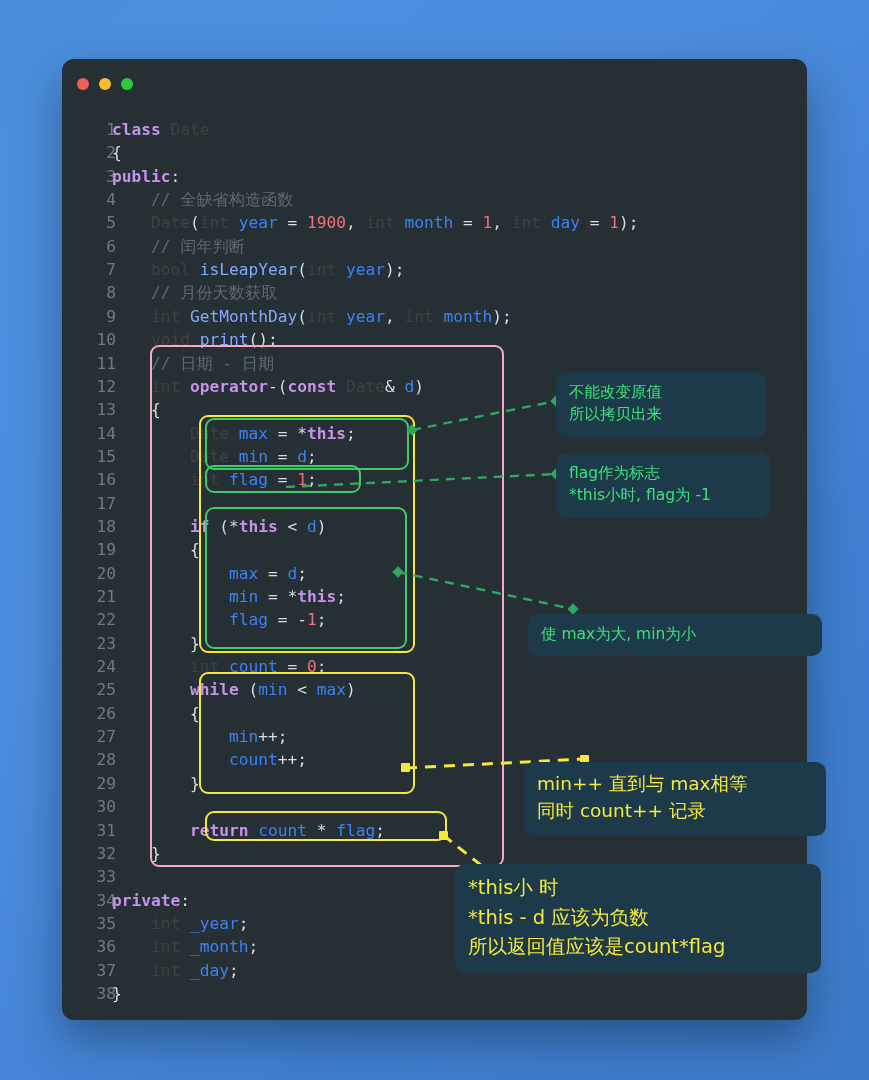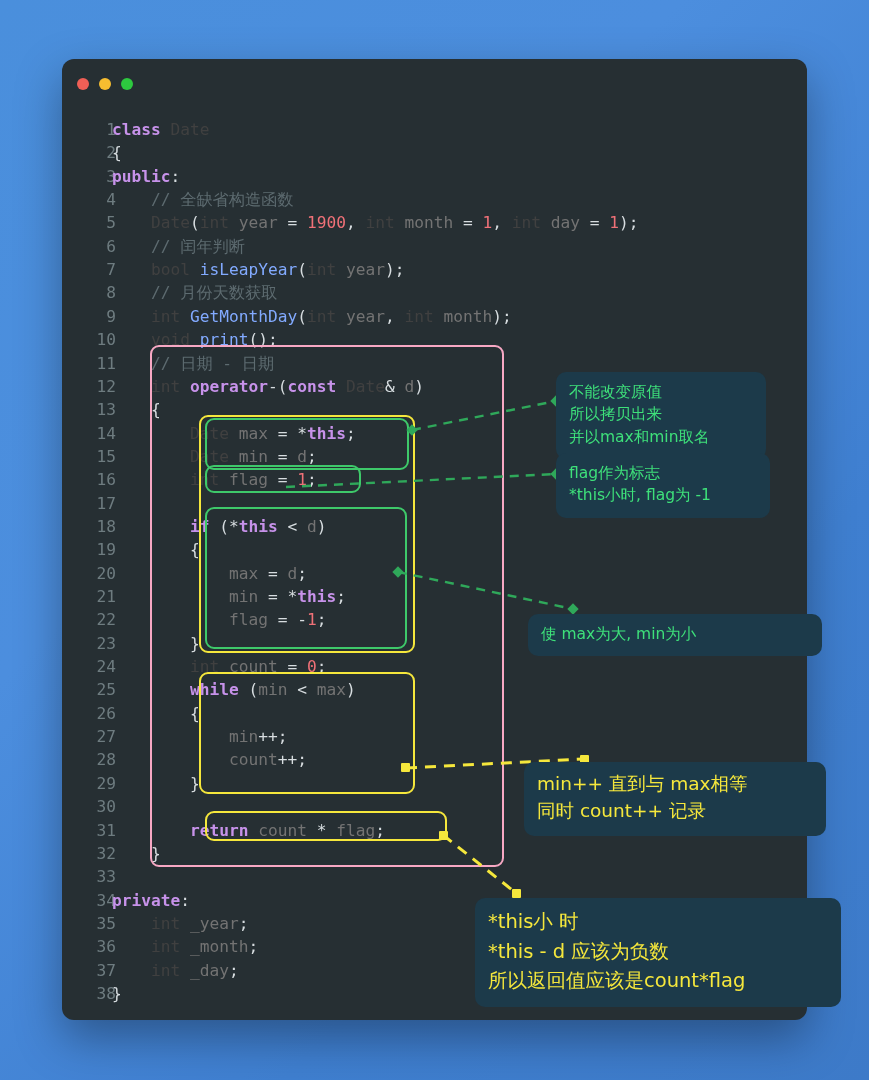--- a/index.html
+++ b/index.html
@@ -28,21 +28,21 @@
     position:absolute;left:0;top:118px;width:100%;
     font-family:"DejaVu Sans Mono","Liberation Mono",monospace;
     font-size:16.2px;line-height:23.35px;white-space:pre;
   }
   .ln{position:absolute;left:88px;width:28px;text-align:right;color:#6e7c80;}
   .lt{position:absolute;left:112px;color:#d7dde0;}
   .cm{color:#5d6b70;}
   .kw{color:#c792ea;font-weight:bold;}
   .ty{color:#404040;}
   .fn{color:#82aaff;}
-  .va{color:#737373;}
+  .va{color:#3b82f6;}
   .nm{color:#f07178;}
   .pl{color:#d7dde0;}
 
   
   .box{position:absolute;border-radius:9px;pointer-events:none;}
   .box.pink{border:2.6px solid #f7a8c4;}
   .box.yellow{border:2.6px solid #f5e73c;}
   .box.green{border:2.2px solid #3ec96a;}
 
   
@@ -98,23 +98,23 @@
       <line x1="443" y1="835" x2="516" y2="893"></line>
     </g>
     <g fill="#f5e73c">
       <rect x="401" y="763" width="9" height="9" rx="1"></rect>
       <rect x="580" y="755" width="9" height="9" rx="1"></rect>
       <rect x="439" y="831" width="9" height="9" rx="1"></rect>
       <rect x="512" y="889" width="9" height="9" rx="1"></rect>
     </g>
   </svg>
 
-  <div class="callout grn" style="left:556px;top:372px;width:184px;"><div>不能改变原值</div><div>所以拷贝出来</div><div>并以max和min取名</div></div>
+  <div class="callout grn" style="left:556px;top:372px;width:184px;"><div>不能改变原值</div><div>所以拷贝出来</div></div>
 
   <div class="callout grn" style="left:556px;top:453px;width:188px;"><div>flag作为标志</div><div>*this小时, flag为 -1</div></div>
 
   <div class="callout grn" style="left:528px;top:614px;width:268px;"><div>使 max为大, min为小</div></div>
 
   <div class="callout yel" style="left:524px;top:762px;width:276px;"><div>min++ 直到与 max相等</div><div>同时 count++ 记录</div></div>
 
-  <div class="callout yel big" style="left:455px;top:898px;width:340px;margin-left:20px;"><div>*this小 时</div><div>*this - d 应该为负数</div><div>所以返回值应该是count*flag</div></div>
+  <div class="callout yel big" style="left:455px;top:864px;width:340px;"><div>*this小 时</div><div>*this - d 应该为负数</div><div>所以返回值应该是count*flag</div></div>
 
 </div>
 
 </body></html>

